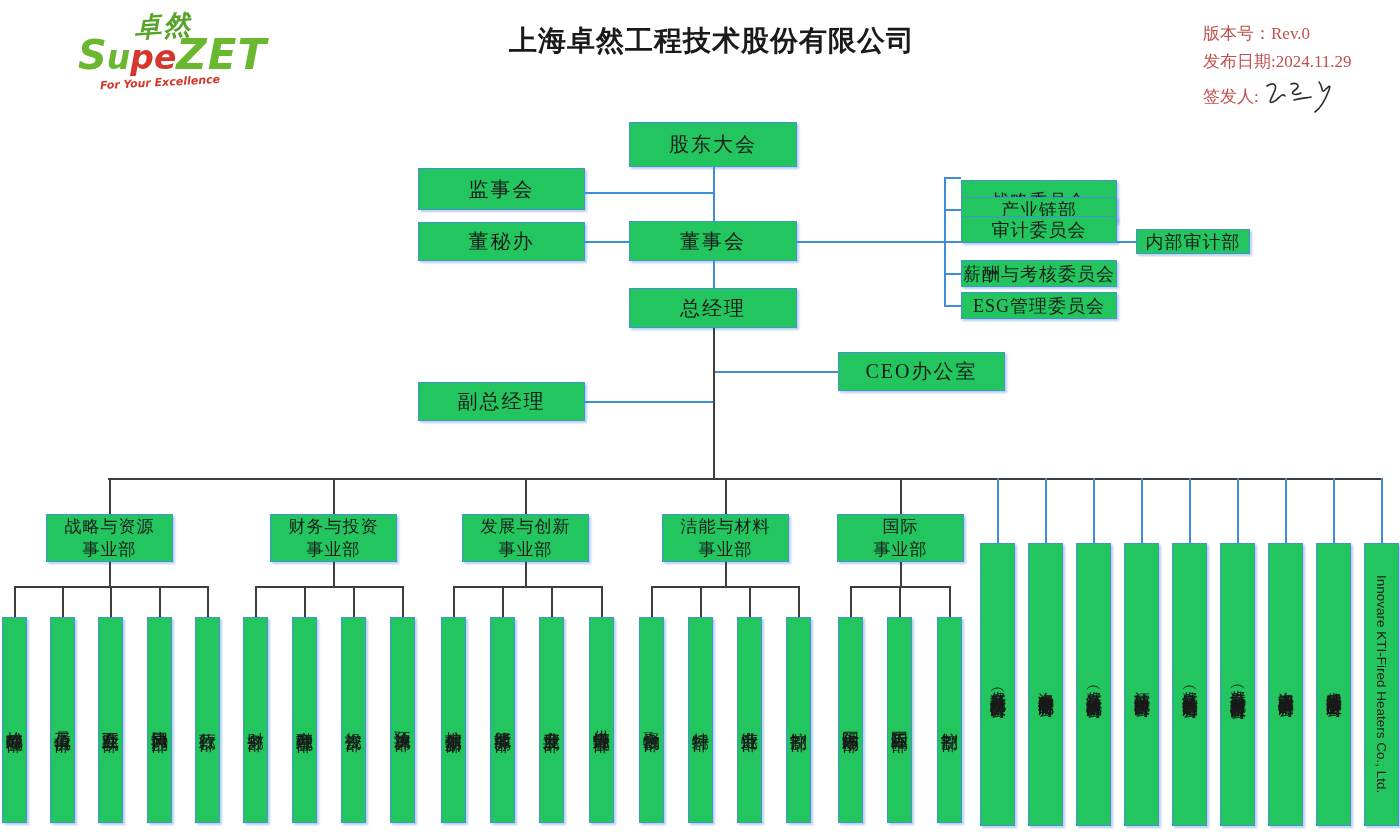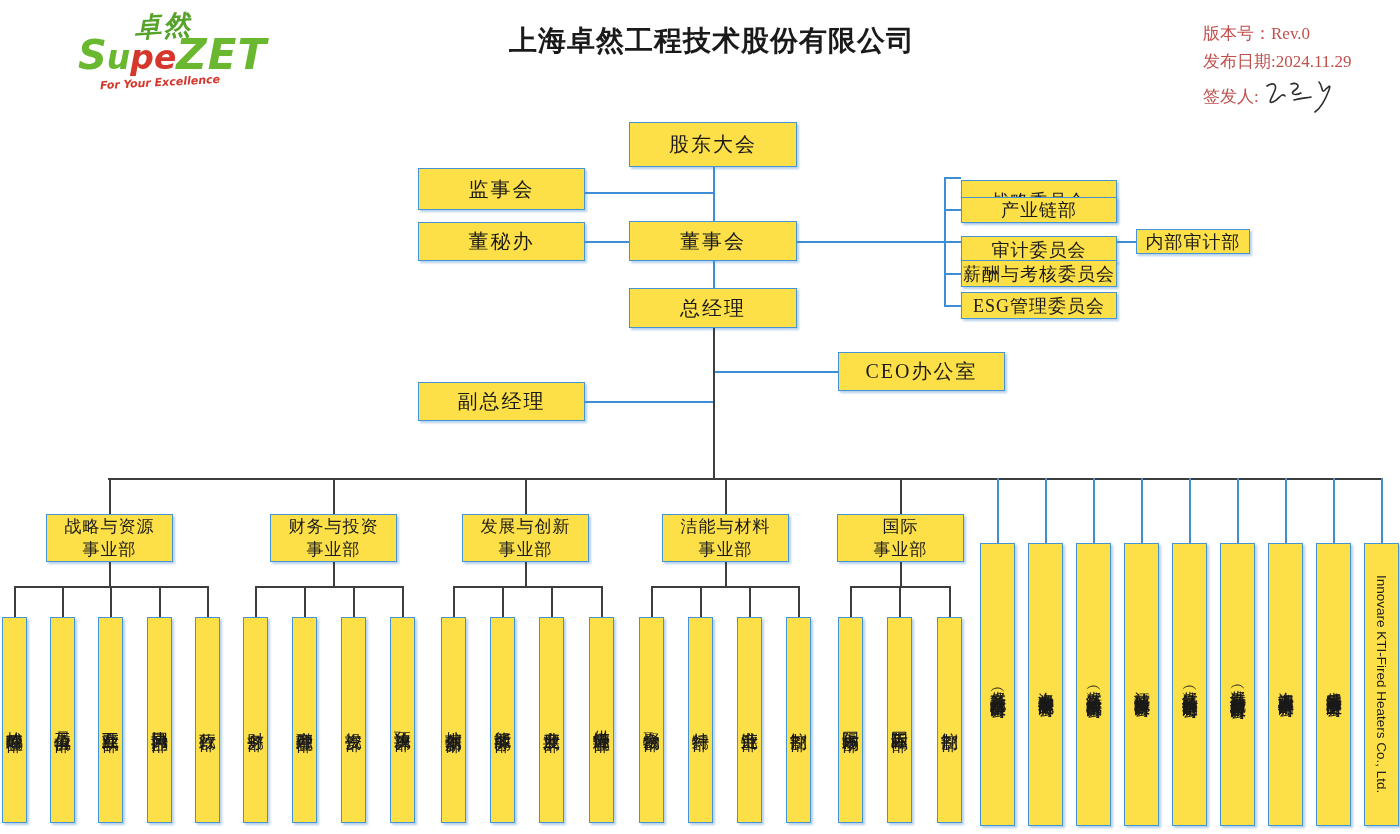--- a/index.html
+++ b/index.html
@@ -25,21 +25,21 @@
   .title-wrap{position:absolute;left:368px;top:22px;width:688px;text-align:center;}
   .title-l1{font-size:28px;font-weight:bold;letter-spacing:1px;}
   .title-l2{font-size:25px;font-weight:bold;margin-top:9px;letter-spacing:2px;}
 
   .meta{position:absolute;left:1203px;top:20px;width:190px;color:#c0504d;font-size:17px;line-height:28px;}
   .meta-row{white-space:nowrap;}
   .sig-svg{vertical-align:-12px;margin-left:2px;}
 
   
   .hbox,.dbox,.vbox,.sbox{
-    position:absolute;background:#fde047;border:1.5px solid #4493d4;
+    position:absolute;background:#22c55e;border:1.5px solid #4493d4;
     display:flex;align-items:center;justify-content:center;text-align:left;
     box-shadow:1.5px 1.5px 2px rgba(91,155,213,.45);
   }
   .hbox{font-size:20px;letter-spacing:2px;}
   .cbox{font-size:18px;letter-spacing:1px;}
   .dbox{flex-direction:column;font-size:17px;line-height:1.38;letter-spacing:1px;
         left:0;top:514px;width:127px;height:48px;}
   .vbox{top:617px;width:25px;height:206px;font-size:17px;
         writing-mode:vertical-rl;text-orientation:mixed;letter-spacing:1px;}
   .sbox{top:543px;width:35px;height:283px;font-size:16px;
@@ -77,21 +77,21 @@
 <div class="hbox" style="left:629px;top:122px;width:168px;height:45px">股东大会</div>
 <div class="hbox" style="left:418px;top:168px;width:167px;height:42px">监事会</div>
 <div class="hbox" style="left:418px;top:222px;width:167px;height:39px">董秘办</div>
 <div class="hbox" style="left:629px;top:221px;width:168px;height:40px">董事会</div>
 <div class="hbox" style="left:629px;top:288px;width:168px;height:40px">总经理</div>
 <div class="hbox" style="left:838px;top:352px;width:167px;height:39px">CEO办公室</div>
 <div class="hbox" style="left:418px;top:382px;width:167px;height:39px">副总经理</div>
 
 <div class="hbox cbox" style="left:961px;top:180px;width:156px;height:41px">战略委员会</div>
 <div class="hbox cbox" style="left:961px;top:197px;width:156px;height:26px">产业链部</div>
-<div class="hbox cbox" style="left:961px;top:236px;width:156px;height:27px">审计委员会</div>
+<div class="hbox cbox" style="left:961px;top:216px;width:156px;height:27px">审计委员会</div>
 <div class="hbox cbox" style="left:961px;top:260px;width:156px;height:27px">薪酬与考核委员会</div>
 <div class="hbox cbox" style="left:961px;top:292px;width:156px;height:27px">ESG管理委员会</div>
 <div class="hbox cbox" style="left:1136px;top:229px;width:114px;height:25px">内部审计部</div>
 
 <div class="dbox" style="left:46px">
   <div>战略与资源</div>
   <div>事业部</div>
 </div>
 <div class="dbox" style="left:270px">
   <div>财务与投资</div>

